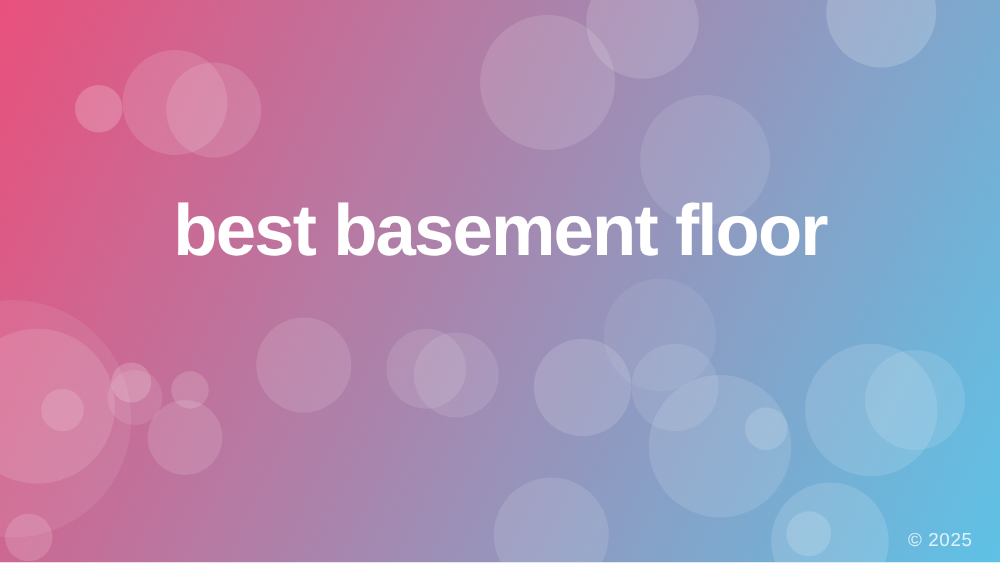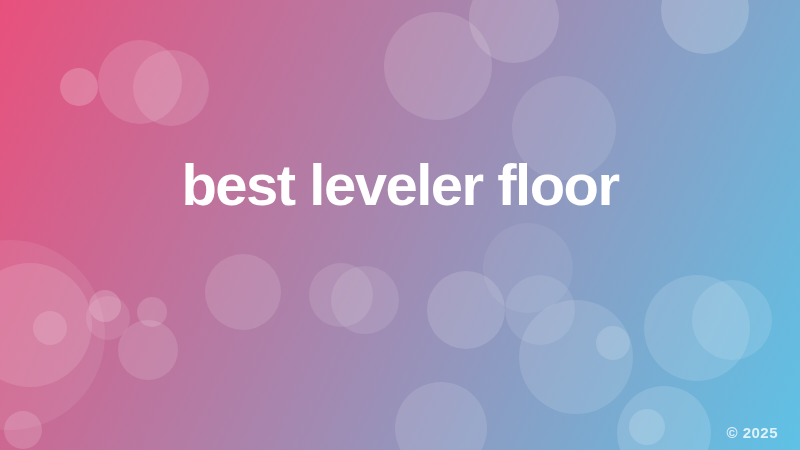--- a/index.html
+++ b/index.html
@@ -36,21 +36,21 @@
     font-weight: bold;
     line-height: 70px;
     letter-spacing: -1.5px;
     z-index: 2;
   }
   .copyright {
     position: absolute;
     right: 22px;
     bottom: 9px;
     font-size: 15px;
-    font-weight: bold;
+    font-weight: normal;
     letter-spacing: 0.5px;
     z-index: 2;
     margin-top: 36px;
   }
 </style>
 </head>
 <body>
 
 <div class="stage" style="background: linear-gradient(115deg, rgb(233, 80, 124), rgb(94, 194, 230));">
   <div class="bubbles-layer" id="bubbles">
@@ -77,16 +77,16 @@
       <div class="bubble" style="left: 483px; top: 223px; width: 90px; height: 90px; background: rgb(255, 255, 255); opacity: 0.07;"></div>
       <div class="bubble" style="left: 596px; top: 326px; width: 34px; height: 34px; background: rgb(255, 255, 255); opacity: 0.15;"></div>
       <div class="bubble" style="left: 395px; top: 382px; width: 92px; height: 92px; background: rgb(255, 255, 255); opacity: 0.12;"></div>
       <div class="bubble" style="left: 519px; top: 300px; width: 114px; height: 114px; background: rgb(255, 255, 255); opacity: 0.12;"></div>
       <div class="bubble" style="left: 644px; top: 275px; width: 106px; height: 106px; background: rgb(255, 255, 255); opacity: 0.13;"></div>
       <div class="bubble" style="left: 692px; top: 280px; width: 80px; height: 80px; background: rgb(255, 255, 255); opacity: 0.12;"></div>
       <div class="bubble" style="left: 617px; top: 386px; width: 94px; height: 94px; background: rgb(255, 255, 255); opacity: 0.14;"></div>
       <div class="bubble" style="left: 629px; top: 409px; width: 36px; height: 36px; background: rgb(255, 255, 255); opacity: 0.16;"></div>
     </div>
   <div class="title" style="color: rgb(255, 255, 255);">
-    <div>best leveler floor</div>
+    <div>best basement floor</div>
   </div>
   <div class="copyright" style="color: rgba(255, 255, 255, 0.8);">© 2025</div>
 </div>
 
 </body></html>

